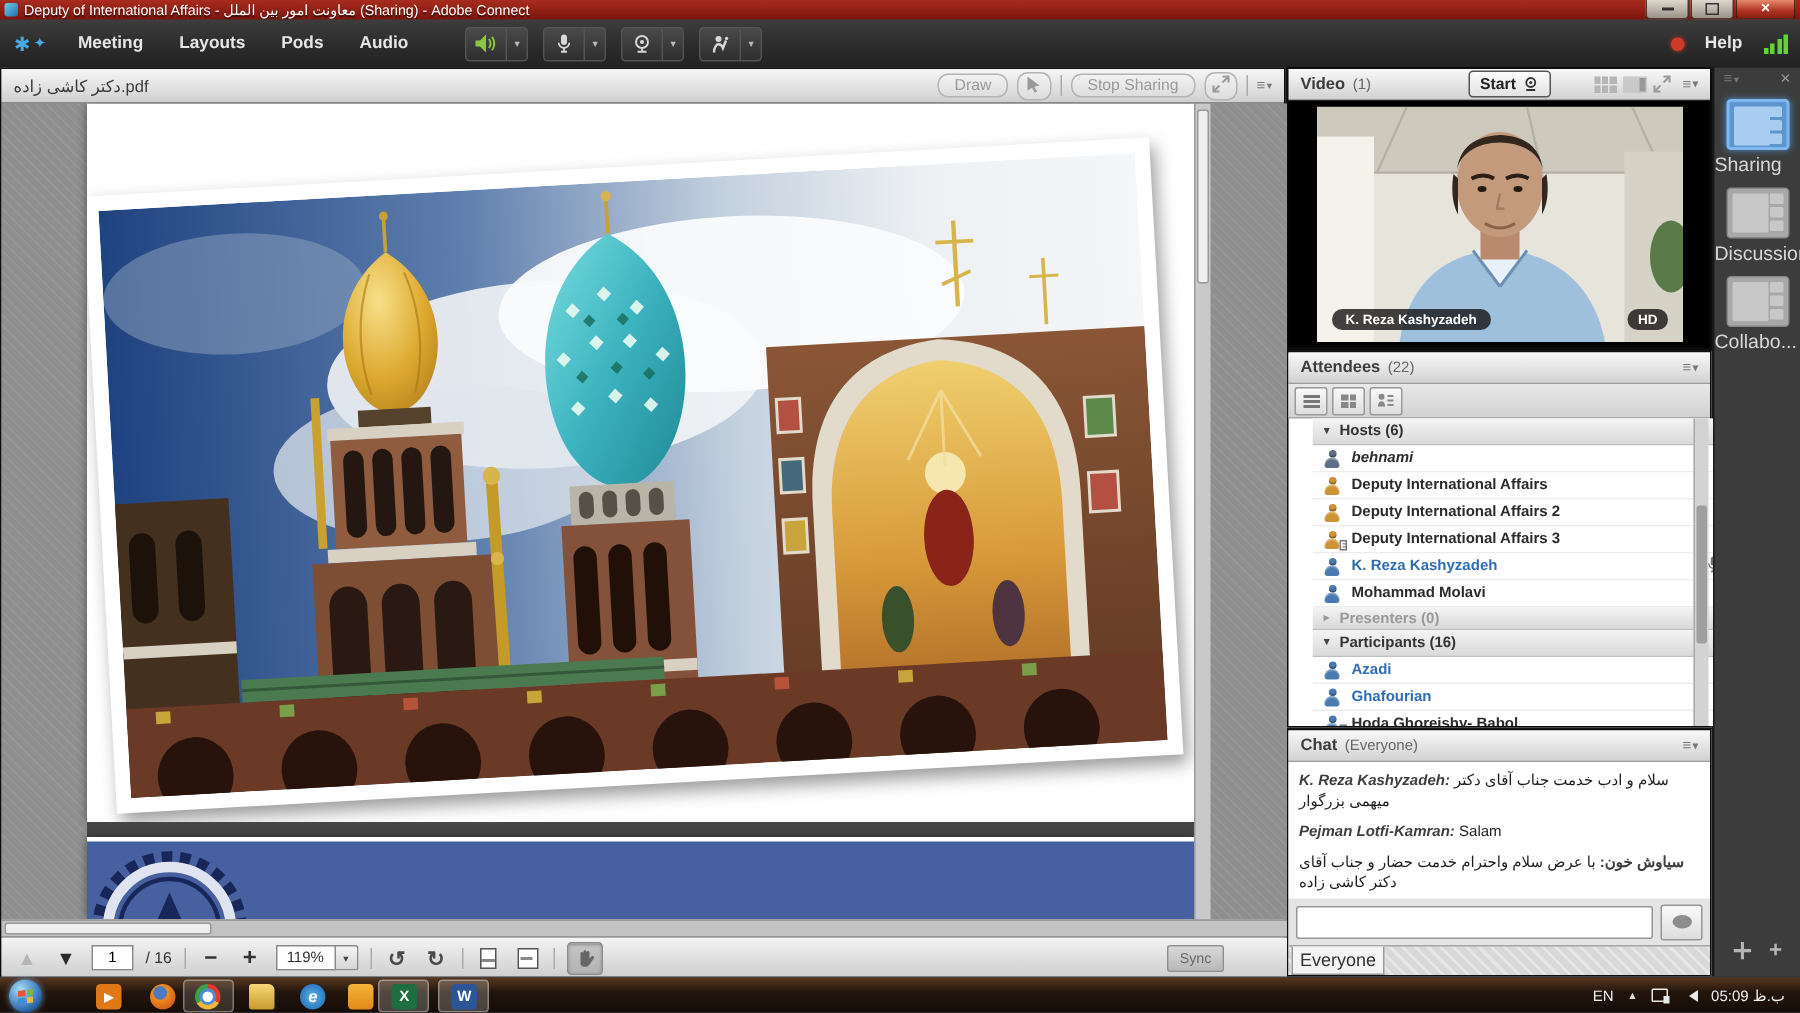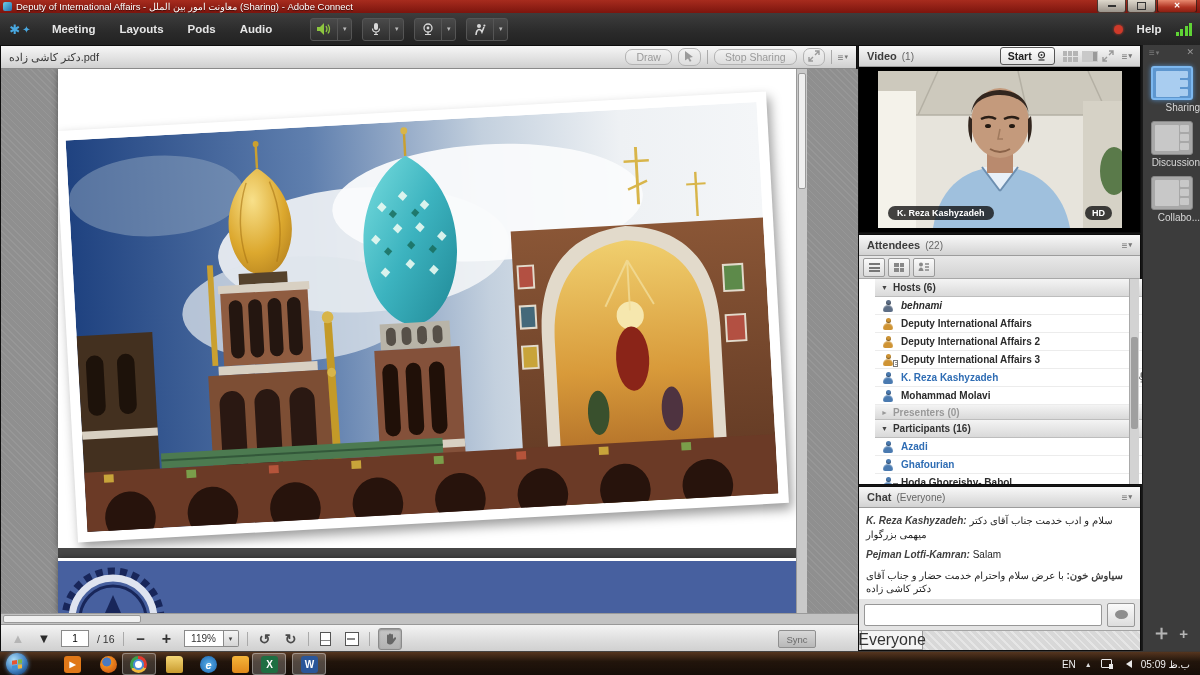--- a/index.html
+++ b/index.html
@@ -171,35 +171,35 @@
   .chatfield{flex:1;height:20px;border:1px solid #979797;border-radius:2px;background:#fff;
     font-family:"Liberation Sans",sans-serif;font-size:10px;padding:0 4px;}
   .sendbtn{width:26px;height:22px;border:1px solid #979797;border-radius:2px;
     background:linear-gradient(180deg,#fafafa,#ddd);display:flex;align-items:center;justify-content:center;}
   .bubble{position:relative;width:13px;height:9px;background:#8d8d8d;border-radius:50%;}
   .bubble::after{content:'';position:absolute;left:2px;bottom:-3px;border:3px solid transparent;border-top-color:#8d8d8d;}
   .chat-tabs{position:absolute;left:0;top:143px;width:281px;height:20px;background:#d8d8d8;
     background-image:repeating-linear-gradient(45deg,rgba(255,255,255,.35) 0 2px,transparent 2px 6px);
     border-top:1px solid #a5a5a5;box-sizing:border-box;}
   .tab-everyone{position:absolute;left:2px;top:0;width:62px;height:19px;background:#f4f4f4;
-    border:1px solid #999;border-top:none;font-size:16px;color:#333;display:flex;align-items:center;
+    border:1px solid #999;border-top:none;font-size:12px;color:#333;display:flex;align-items:center;
     justify-content:center;box-sizing:border-box;}
 
   
   .layoutbar{position:absolute;left:1142px;top:45px;width:58px;height:606px;background:#3c3c3c;
     border-left:1px solid #1a1a1a;box-sizing:border-box;color:#ccc;}
   .lb-top{display:flex;justify-content:space-between;padding:2px 6px;font-size:9px;color:#999;}
   .lthumb{margin:6px auto 2px;width:42px;height:34px;border-radius:3px;background:#a8a8a8;position:relative;
     border:1px solid #888;box-sizing:border-box;}
   .lthumb .big{position:absolute;left:3px;top:3px;width:24px;height:26px;background:#c8c8c8;border-radius:1px;}
   .lthumb .s1,.lthumb .s2,.lthumb .s3{position:absolute;right:3px;width:9px;height:7px;background:#c8c8c8;border-radius:1px;}
   .lthumb .s1{top:3px;} .lthumb .s2{top:12px;} .lthumb .s3{top:21px;}
   .lthumb.sel{background:#5d96cf;border:2px solid #7db8ef;box-shadow:0 0 5px rgba(90,160,230,.8);}
   .lthumb.sel .big,.lthumb.sel .s1,.lthumb.sel .s2,.lthumb.sel .s3{background:#a9cdf0;}
-  .llabel{text-align:right;font-size:10px;color:#d8d8d8;margin-bottom:8px;}
+  .llabel{text-align:left;font-size:13px;color:#d8d8d8;margin-bottom:8px;}
   .lb-bottom{position:absolute;bottom:8px;left:0;width:100%;display:flex;justify-content:space-evenly;
     font-size:15px;font-weight:bold;color:#b5b5b5;}
 
   
   .taskbar{position:absolute;left:0;top:651px;width:1200px;height:24px;
     background:linear-gradient(180deg,rgba(60,35,20,.55),rgba(15,8,4,.82) 40%,rgba(10,5,3,.9));
     border-top:1px solid rgba(255,255,255,.18);display:flex;align-items:center;}
   .orb{position:relative;width:22px;height:22px;margin:0 8px 0 6px;border-radius:50%;
     background:radial-gradient(circle at 35% 30%,#a9dcf8,#3e7fc0 55%,#143c6e 90%);
     box-shadow:0 0 4px rgba(120,190,255,.7);}
@@ -525,21 +525,21 @@
         </svg>
       </span>
       <span class="syncbtn">Sync</span>
     </div>
   </div>
 
   <div class="pod video-pod">
     <div class="pod-header">
       <span>Video</span>
       <span class="cnt">(1)</span>
-      <span style="margin-left:auto;display:flex;align-items:center;">
+      <span style="margin-left:auto;display:flex;align-items:center;gap:21px;">
         <span class="startbtn">
           <span>Start</span>
           <svg width="11" height="10" viewBox="0 0 11 10">
               <circle cx="5.5" cy="4" r="3" stroke="#333" fill="none" stroke-width="1.2"></circle>
               <circle cx="5.5" cy="4" r="1" fill="#333"></circle>
               <path d="M2.5,9 h6" stroke="#333" stroke-width="1.2"></path>
             </svg>
         </span>
         <span class="vidicons">
           <span class="gridico">

